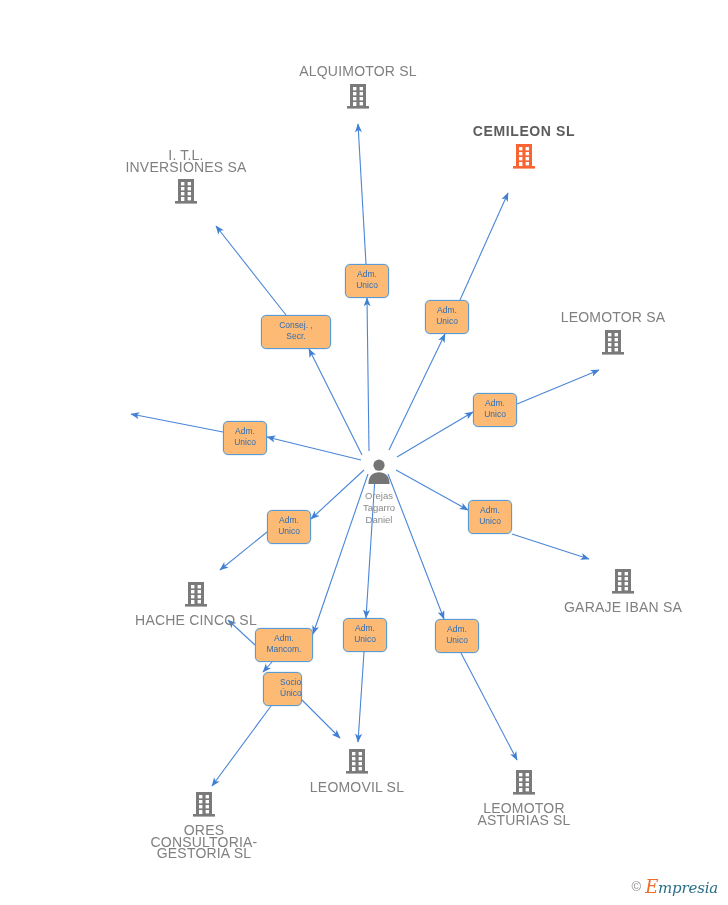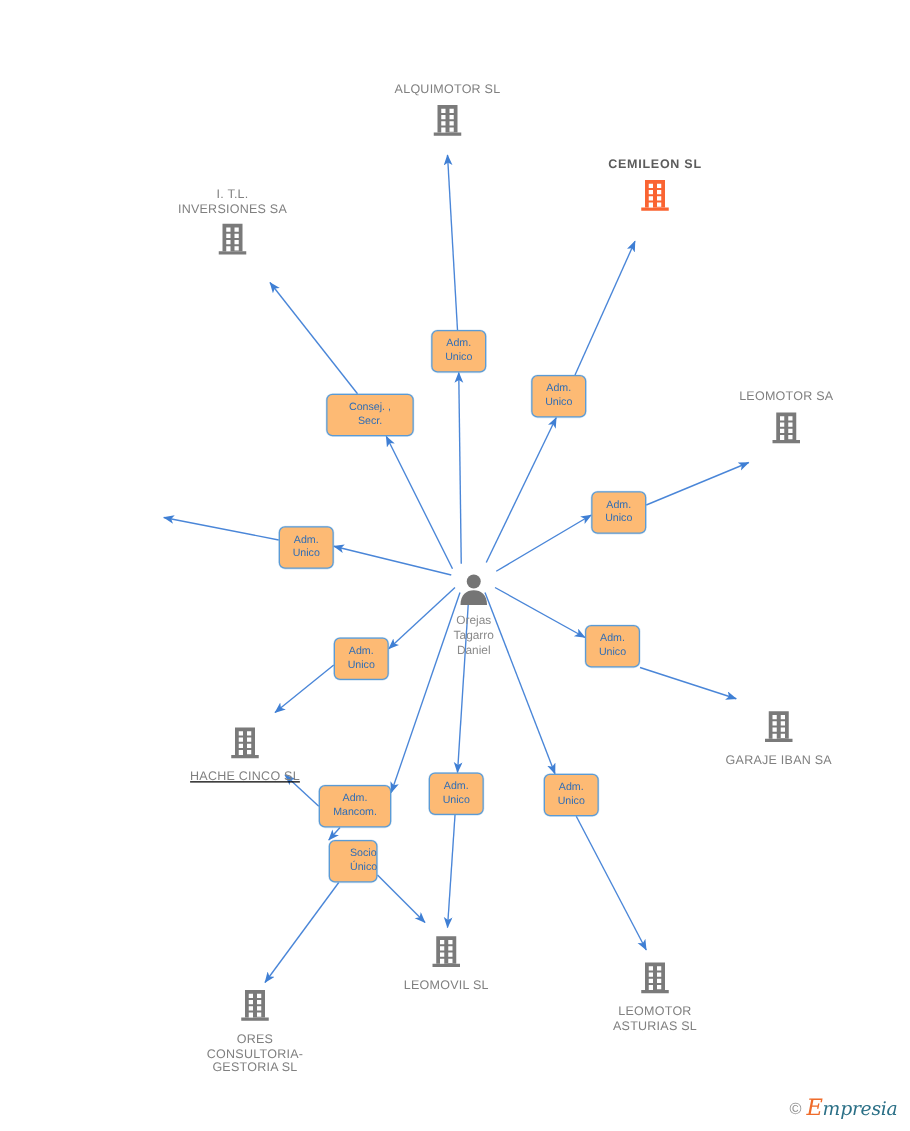--- a/index.html
+++ b/index.html
@@ -23,21 +23,21 @@
   .node{
     position:absolute;
     display:flex;
     flex-direction:column;
     align-items:center;
     width:150px;
     margin-left:-75px;
     text-align:center;
   }
   .node .caption{
-    font-size:10px;
+    font-size:14px;
     line-height:11.5px;
     color:#808080;
     letter-spacing:0.2px;
     white-space:pre-line;
   }
   .node.highlight .caption{
     color:#5c5c5c;
     font-weight:bold;
     letter-spacing:0.6px;
   }
@@ -198,21 +198,21 @@
             <rect x="16.6" y="11" width="3.4" height="3.4"></rect>
           <rect x="10" y="16" width="3.4" height="3.4"></rect>
             <rect x="16.6" y="16" width="3.4" height="3.4"></rect>
           <rect x="10" y="21" width="3.4" height="4"></rect>
             <rect x="16.6" y="21" width="3.4" height="3.4"></rect>
         </g>
       </svg>
     </span>
   </div>
 
-  <div class="node above" id="n-leomotor-sa" style="left:629px;top:312px;">
+  <div class="node above" id="n-leomotor-sa" style="left:613px;top:312px;">
     <div class="caption">LEOMOTOR SA</div>
     <span class="ico">
       <svg width="30" height="30" viewBox="0 0 30 30">
         <rect x="7" y="3" width="16" height="22" fill="#7a7a7a"></rect>
         <rect x="4" y="25" width="22" height="2.6" fill="#7a7a7a"></rect>
         <g fill="#ffffff">
           <rect x="10" y="6" width="3.4" height="3.4"></rect>
             <rect x="16.6" y="6" width="3.4" height="3.4"></rect>
           <rect x="10" y="11" width="3.4" height="3.4"></rect>
             <rect x="16.6" y="11" width="3.4" height="3.4"></rect>
@@ -239,21 +239,21 @@
           <rect x="10" y="16" width="3.4" height="3.4"></rect>
             <rect x="16.6" y="16" width="3.4" height="3.4"></rect>
           <rect x="10" y="21" width="3.4" height="4"></rect>
             <rect x="16.6" y="21" width="3.4" height="3.4"></rect>
         </g>
       </svg>
     </span>
     <div class="caption">GARAJE IBAN SA</div>
   </div>
 
-  <div class="node below" id="n-hache" style="left:196px;top:579px;text-decoration:underline;">
+  <div class="node below" id="n-hache" style="left:196px;top:579px;">
     <span class="ico">
       <svg width="30" height="30" viewBox="0 0 30 30">
         <rect x="7" y="3" width="16" height="22" fill="#7a7a7a"></rect>
         <rect x="4" y="25" width="22" height="2.6" fill="#7a7a7a"></rect>
         <g fill="#ffffff">
           <rect x="10" y="6" width="3.4" height="3.4"></rect>
             <rect x="16.6" y="6" width="3.4" height="3.4"></rect>
           <rect x="10" y="11" width="3.4" height="3.4"></rect>
             <rect x="16.6" y="11" width="3.4" height="3.4"></rect>
           <rect x="10" y="16" width="3.4" height="3.4"></rect>

